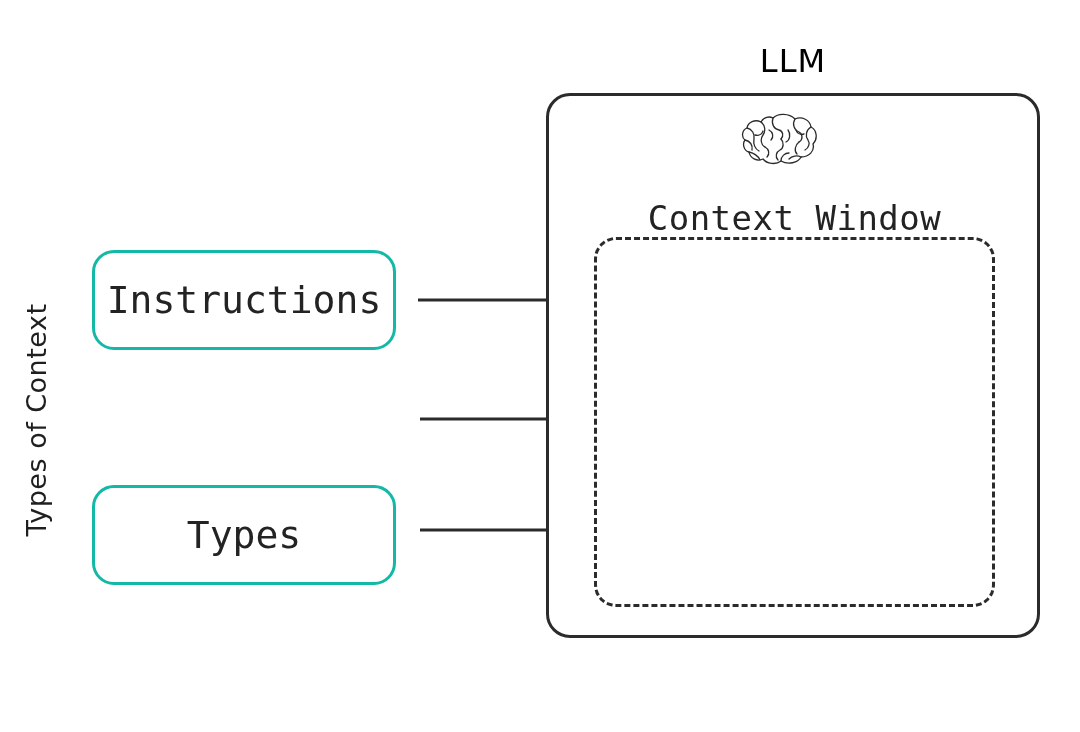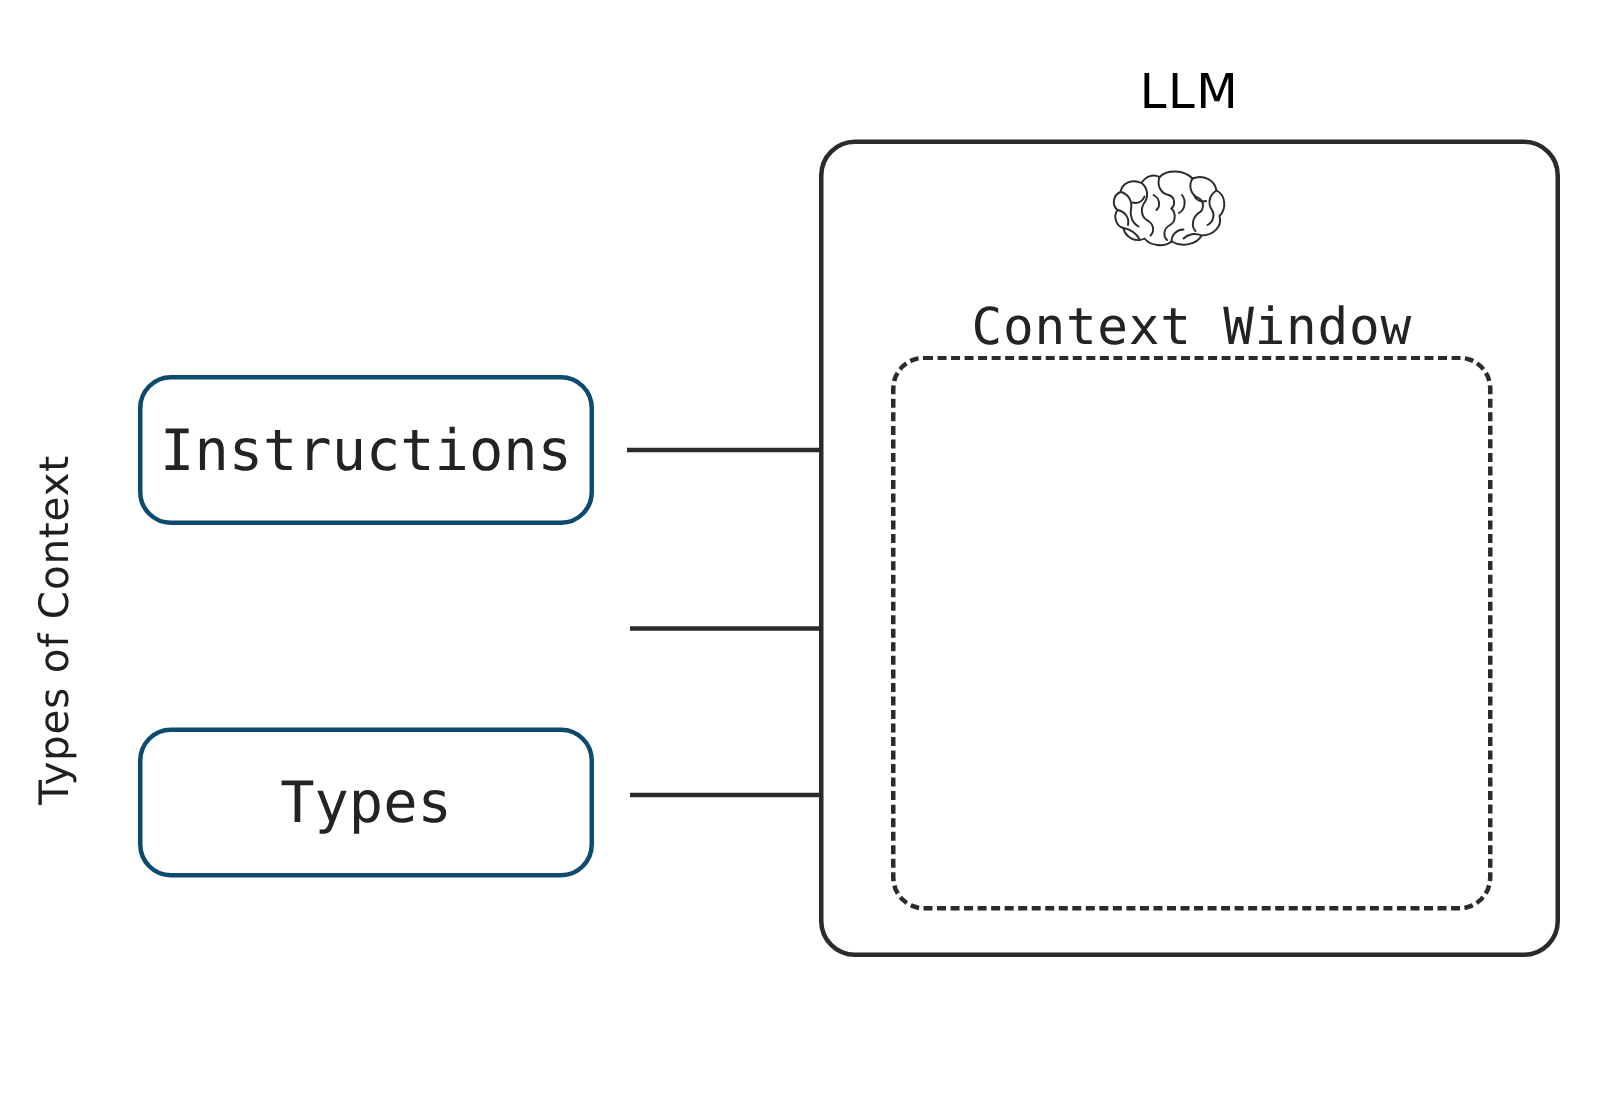--- a/index.html
+++ b/index.html
@@ -36,21 +36,21 @@
     white-space: nowrap;
   }
 
   
   .ctx-box {
     position: absolute;
     left: 92px;
     width: 304px;
     height: 100px;
     box-sizing: border-box;
-    border: 3px solid #0c4a6e;
+    border: 3px solid #14b8a6;
     border-radius: 22px;
     background: #ffffff;
     display: flex;
     align-items: center;
     justify-content: center;
   }
   .ctx-box .ctx-label {
     font-family: "DejaVu Sans Mono", "Liberation Mono", monospace;
     font-size: 38px;
     font-weight: 400;

